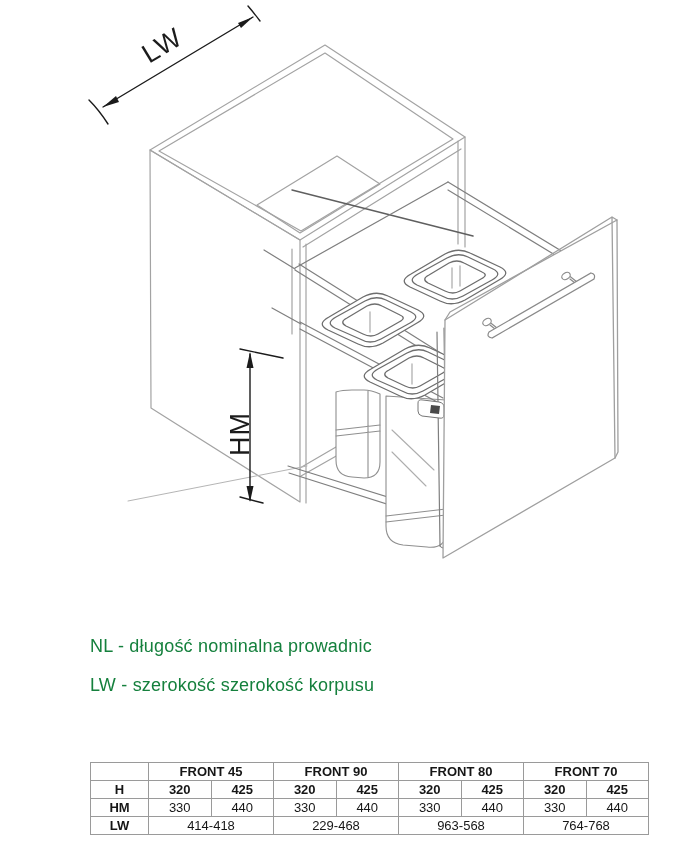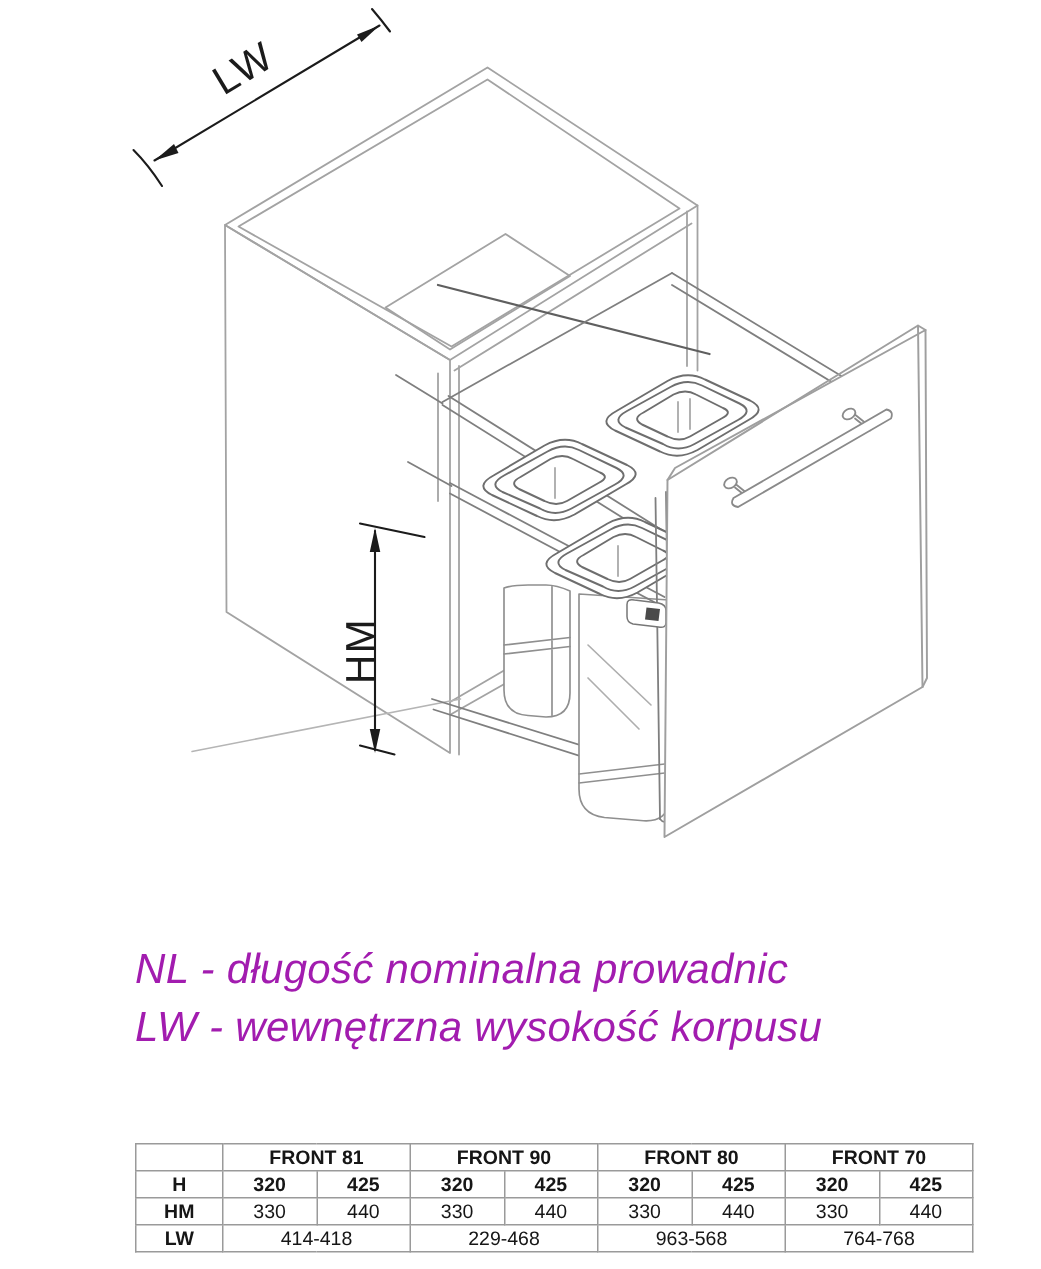--- a/index.html
+++ b/index.html
@@ -1,20 +1,20 @@
 <!DOCTYPE html>
 <html><head>
 <meta charset="utf-8">
 <style>
   html,body{margin:0;padding:0;background:#fff;}
   .stage{position:relative;width:694px;height:846px;background:#fff;overflow:hidden;
          font-family:"Liberation Sans", sans-serif;color:#1c1c1c;}
   .diagram{position:absolute;left:0;top:0;}
-  .legend{position:absolute;left:90px;top:627px;font-size:28px;line-height:38.5px;
-          color:#a21caf;letter-spacing:0.2px;font-style:italic;}
+  .legend{position:absolute;left:90px;top:627px;font-size:18px;line-height:38.5px;
+          color:#15803d;letter-spacing:0.2px;}
   table.spec{position:absolute;left:90px;top:762px;width:558px;border-collapse:collapse;
              table-layout:fixed;font-size:13px;color:#161616;}
   table.spec td{border:1px solid #9a9a9a;text-align:center;vertical-align:middle;
                 height:17px;padding:0;white-space:nowrap;}
   table.spec td.b{font-weight:bold;}
   svg text{font-family:"Liberation Sans", sans-serif;}
 </style>
 </head>
 <body>
 
@@ -115,39 +115,39 @@
       <path d="M240,349 L283,358"></path>
       <path d="M240,497 L263,503"></path>
       <polygon points="250,352 246.5,368 253.5,368" fill="#1b1b1b" stroke="none"></polygon>
       <polygon points="250,502 246.5,486 253.5,486" fill="#1b1b1b" stroke="none"></polygon>
     </g>
     <text transform="translate(249,456) rotate(-90)" font-size="27" letter-spacing="1" fill="#1b1b1b">HM</text>
   </svg>
 
   <div class="legend">
     <div>NL - długość nominalna prowadnic</div>
-    <div>LW - wewnętrzna wysokość korpusu</div>
+    <div>LW - szerokość szerokość korpusu</div>
   </div>
 
   <table class="spec">
     <colgroup>
       <col style="width:58px">
       <col style="width:62.5px">
         <col style="width:62.5px">
       <col style="width:62.5px">
         <col style="width:62.5px">
       <col style="width:62.5px">
         <col style="width:62.5px">
       <col style="width:62.5px">
         <col style="width:62.5px">
     </colgroup>
     <tbody>
       <tr>
         <td></td>
-        <td colspan="2" class="b">FRONT 81</td>
+        <td colspan="2" class="b">FRONT 45</td>
         <td colspan="2" class="b">FRONT 90</td>
         <td colspan="2" class="b">FRONT 80</td>
         <td colspan="2" class="b">FRONT 70</td>
       </tr>
       <tr>
         <td class="b">H</td>
         <td class="b">320</td>
         <td class="b">425</td>
         <td class="b">320</td>
         <td class="b">425</td>

